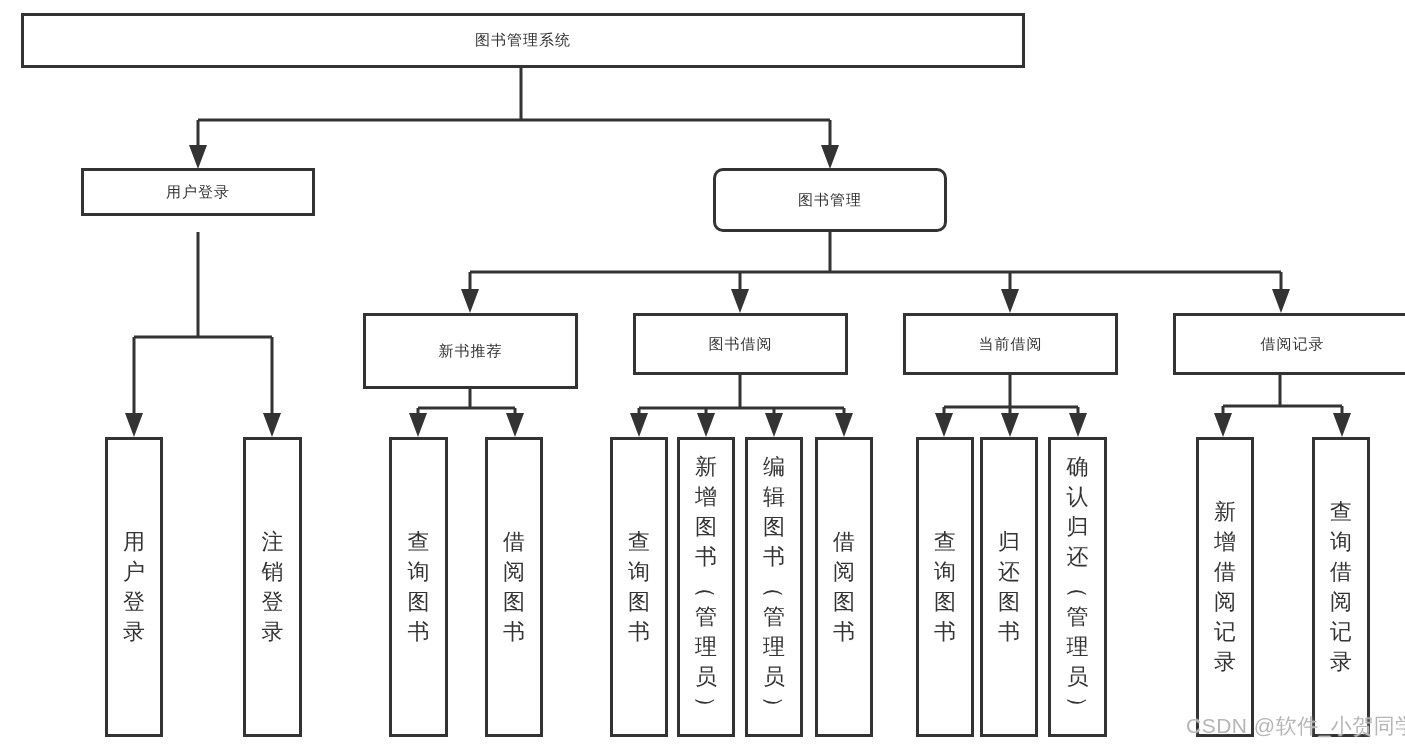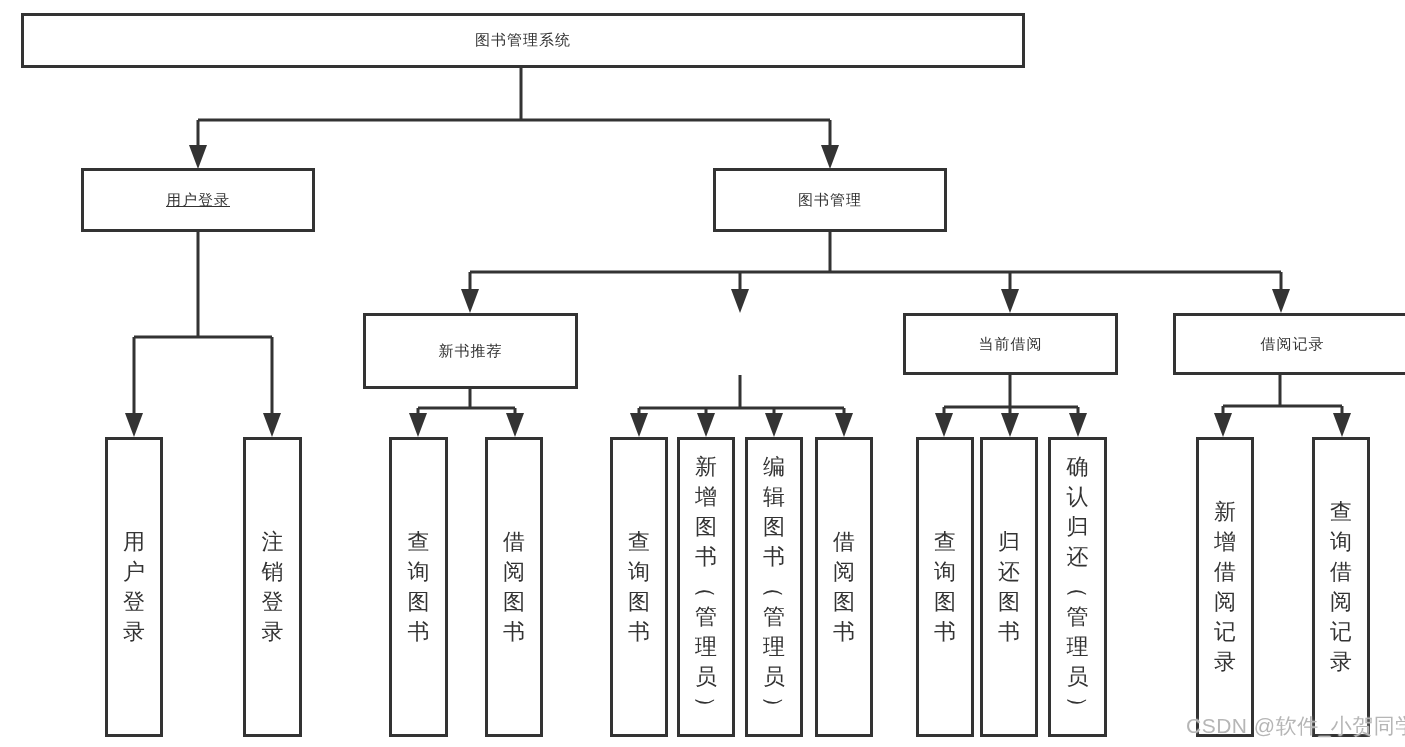--- a/index.html
+++ b/index.html
@@ -66,29 +66,32 @@
       <polygon points="1069,413 1087,413 1078,437"></polygon>
       <polygon points="1214,413 1232,413 1223,437"></polygon>
       <polygon points="1333,413 1351,413 1342,437"></polygon>
     </g>
   </svg>
 
   <div class="node hlabel" style="left:21px; top:13px; width:1004px; height:55px;">
     <span>图书管理系统</span>
   </div>
 
-  <div class="node hlabel" style="left:81px; top:168px; width:234px; height:64px;text-decoration:underline;">
+  <div class="node hlabel" style="left:81px; top:168px; width:234px; height:48px;">
     <span>用户登录</span>
   </div>
-  <div class="node hlabel" style="left:713px; top:168px; width:234px; height:64px;">
+  <div class="node hlabel" style="left:713px; top:168px; width:234px; height:64px;border-radius:10px;">
     <span>图书管理</span>
   </div>
 
   <div class="node hlabel" style="left:363px; top:313px; width:215px; height:76px;">
     <span>新书推荐</span>
+  </div>
+  <div class="node hlabel" style="left:633px; top:313px; width:215px; height:62px;">
+    <span>图书借阅</span>
   </div>
   <div class="node hlabel" style="left:903px; top:313px; width:215px; height:62px;justify-content:center;">
     <span>当前借阅</span>
   </div>
   <div class="node hlabel" style="left:1173px; top:313px; width:239px; height:62px;">
     <span>借阅记录</span>
   </div>
 
   <div class="node leaf" style="left:105px; top:437px; width:58px; height:300px;">
       <span class="vchar">用</span>

